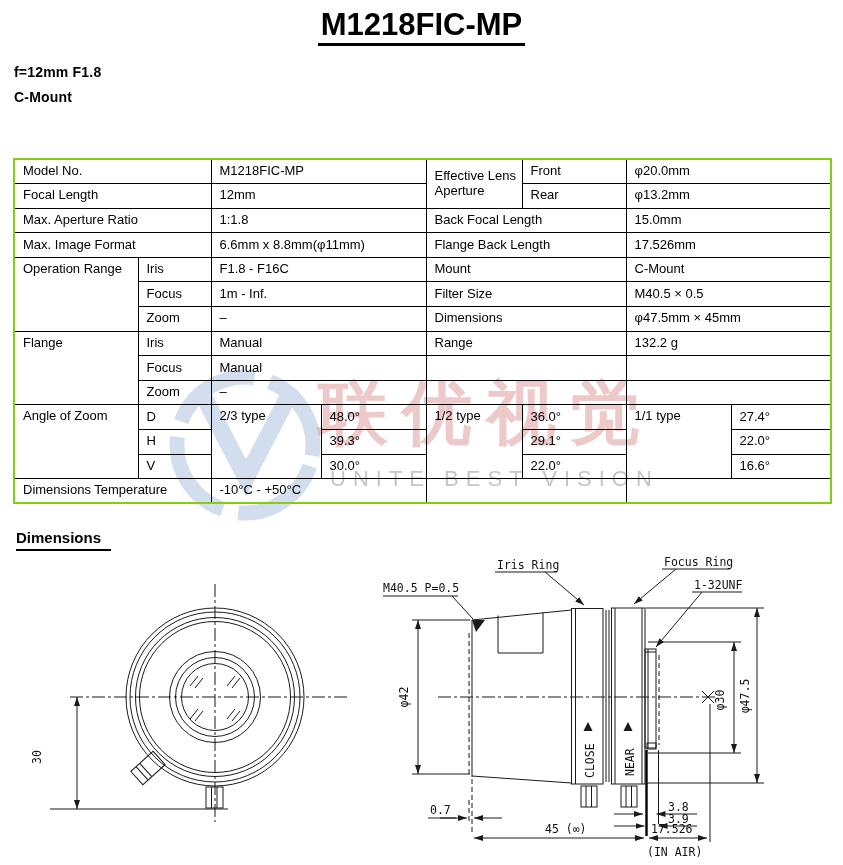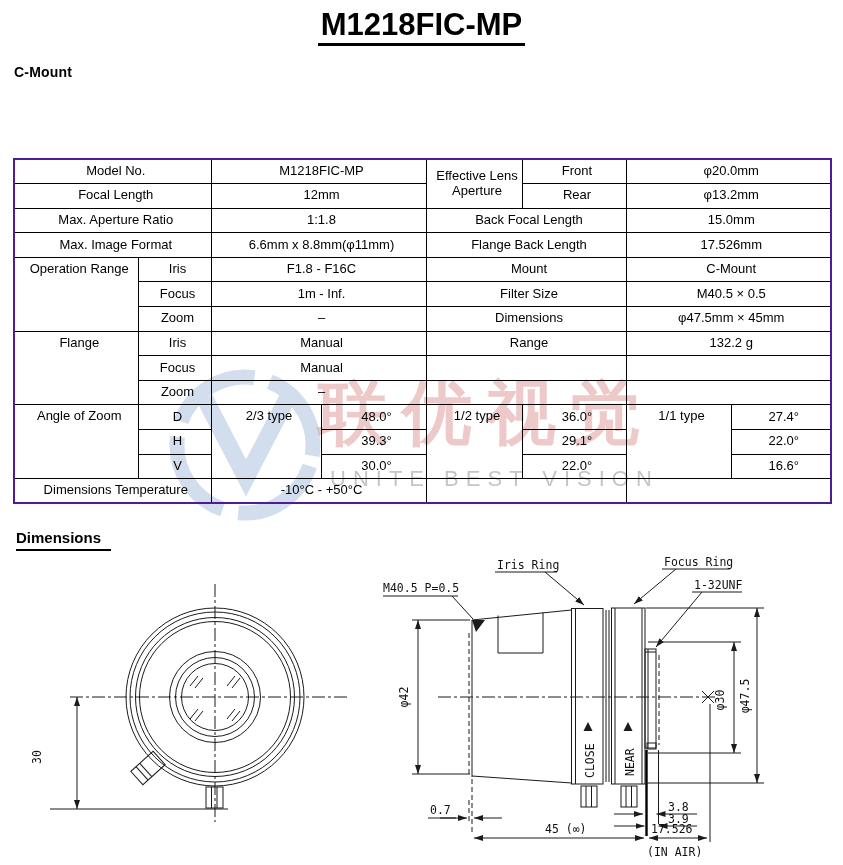--- a/index.html
+++ b/index.html
@@ -31,21 +31,21 @@
   
   .spec-table {
     position:absolute; top:158px; left:13px; z-index:2;
     border-collapse:collapse; table-layout:fixed; width:817px; height:345px;
     font-size:13px; background:transparent;
   }
   .spec-table td {
     border:1.5px solid #000; padding:0 2px 0 8px; vertical-align:middle;
     overflow:hidden; line-height:1.15;
   }
-  .spec-table { border:2px solid #4c1d95;text-align:center; }
+  .spec-table { border:2px solid #84cc16; }
   .spec-table tr { height:24.6px; }
   .vtop { vertical-align:top !important; padding-top:4px !important; }
 
   
   .dim-heading {
     position:absolute; top:529px; left:16px; z-index:2; font-size:15px; font-weight:bold;
     border-bottom:2px solid #000; padding:0 10px 3px 0;
   }
   .drawing { position:absolute; top:555px; left:0; z-index:2; }
   .drawing text {
@@ -67,20 +67,21 @@
     <circle cx="85" cy="80" r="68" fill="none" stroke="#c3d3e8" stroke-width="15" stroke-dasharray="92 16" transform="rotate(18 85 80)"></circle>
     <polyline points="45,34 86,113 127,34" fill="none" stroke="#c3d3e8" stroke-width="17"></polyline>
   </svg>
   <div class="wm wm-cn">联优视觉</div>
   <div class="wm wm-en">UNITE BEST VISION</div>
 
   <div class="title-wrap">
     <span class="title">M1218FIC-MP</span>
   </div>
   <div class="desc">
+    <div>f=12mm F1.8</div>
     <div>C-Mount</div>
   </div>
 
   <table class="spec-table">
     <colgroup>
       <col style="width:124px">
         <col style="width:73px">
         <col style="width:110px">
         <col style="width:105px">
       <col style="width:96px">

